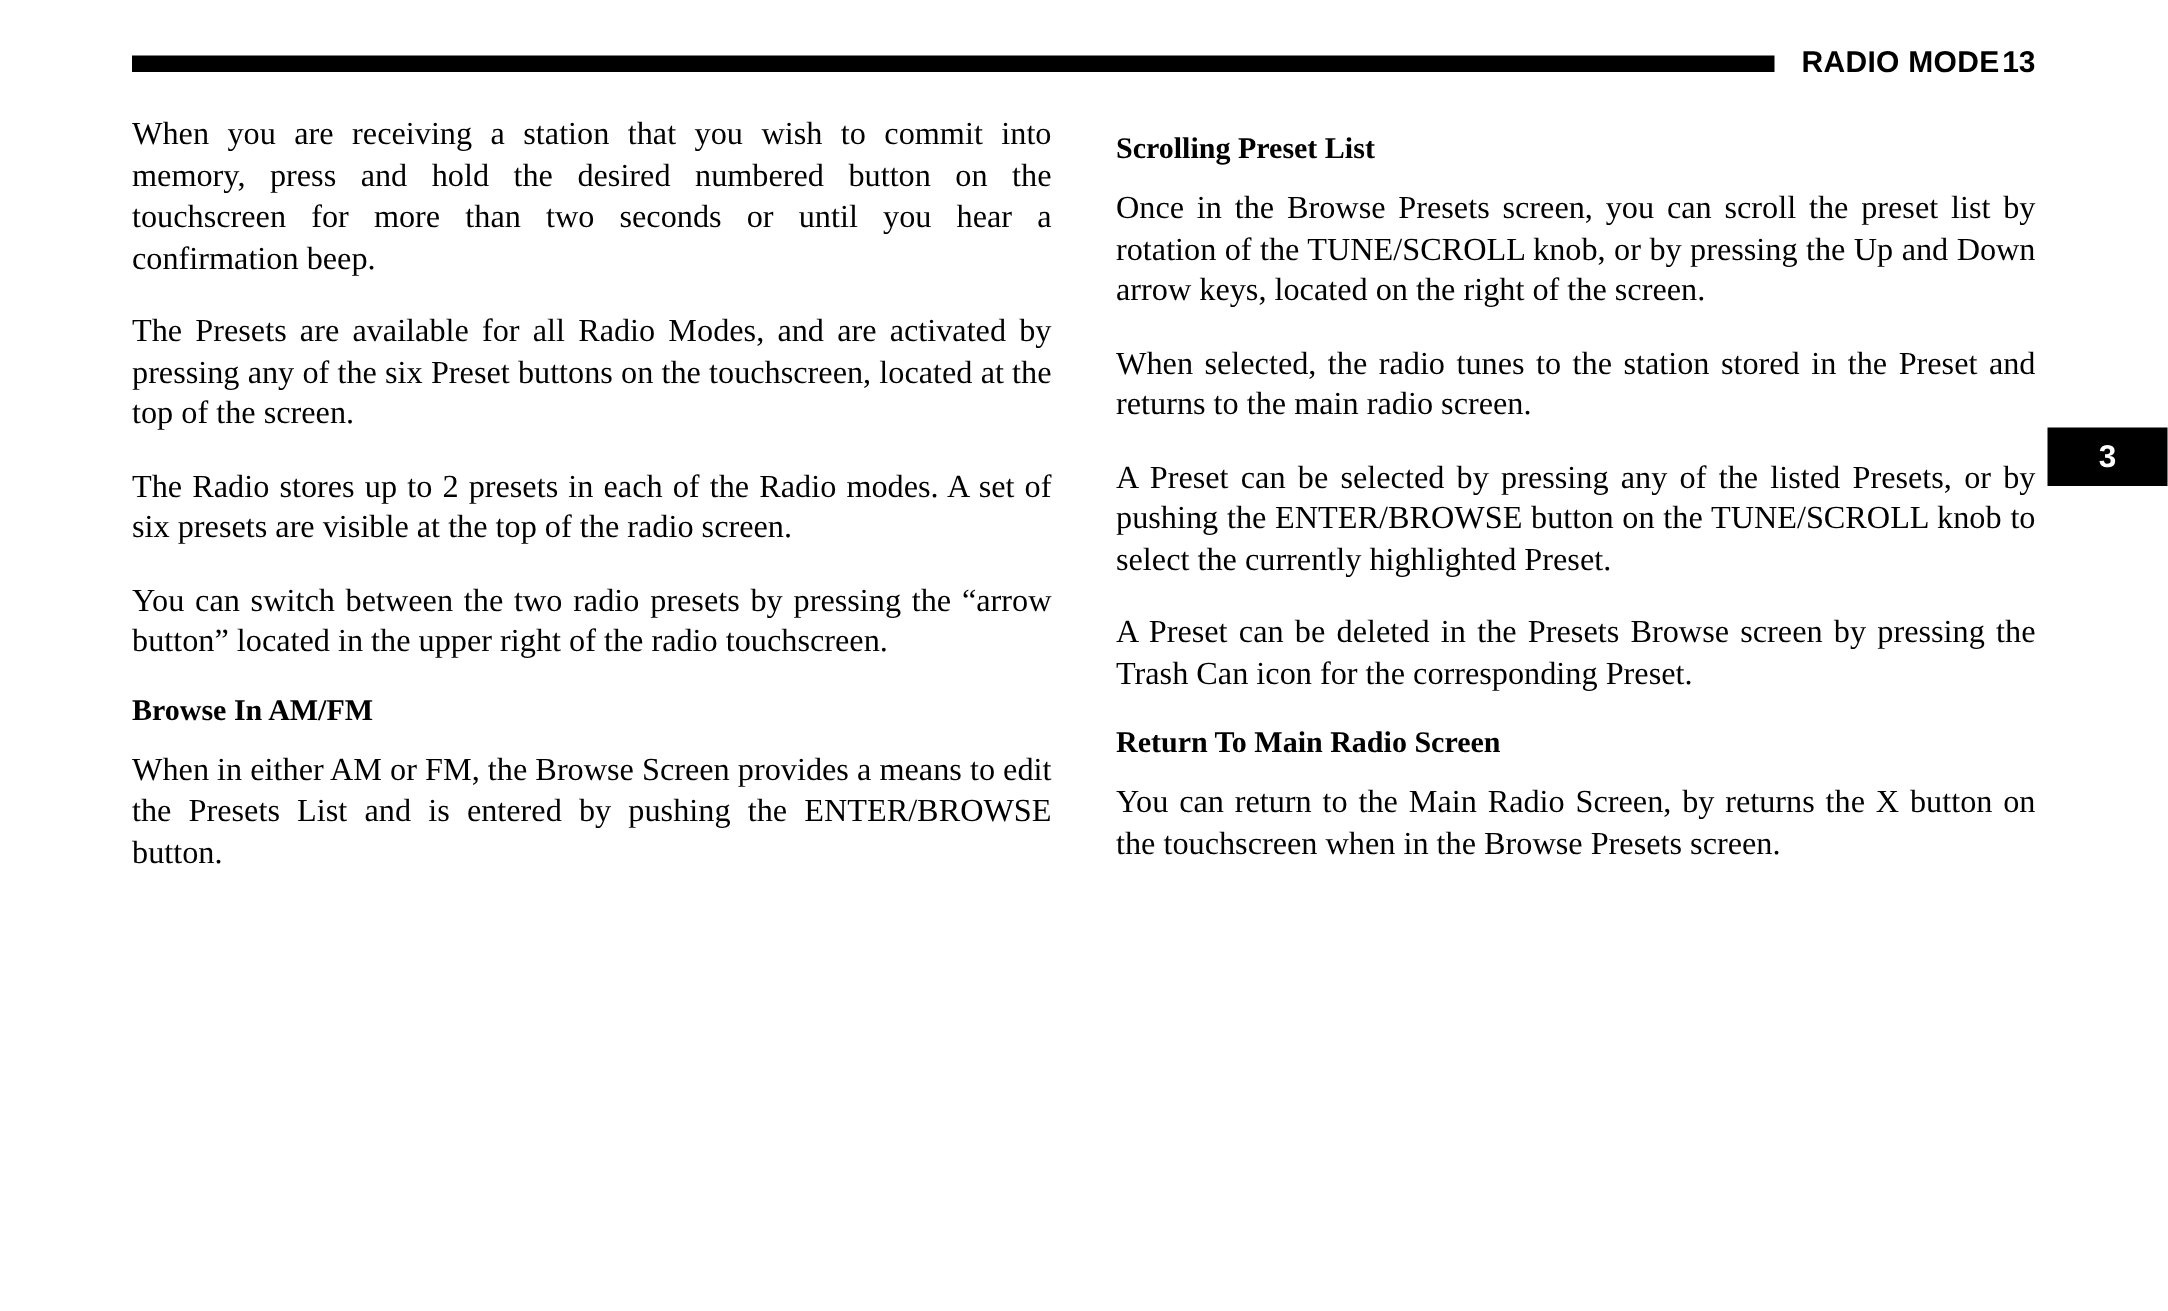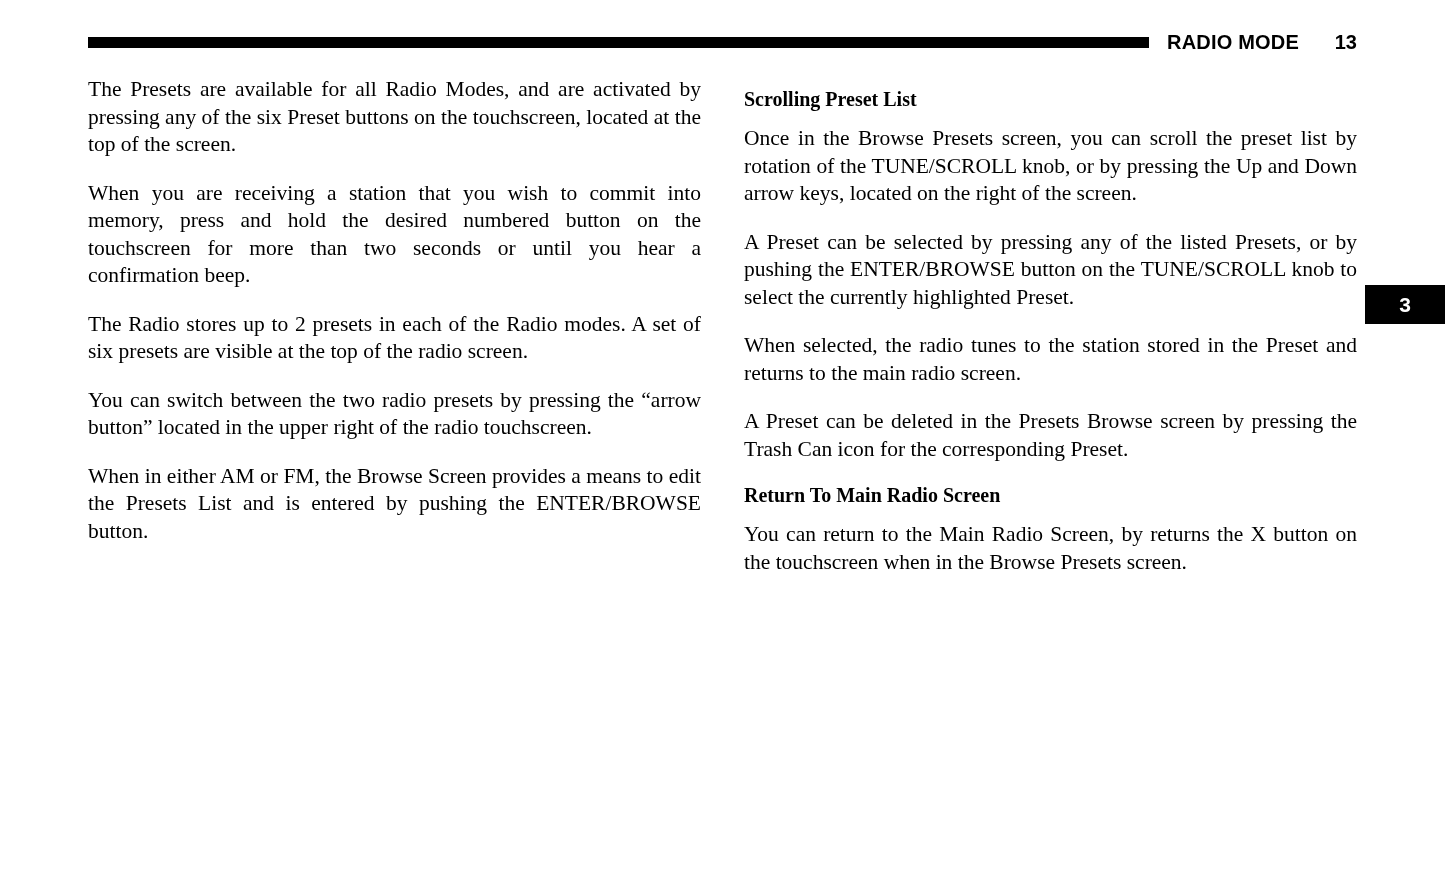--- a/index.html
+++ b/index.html
@@ -39,21 +39,20 @@
     letter-spacing: 0.2px;
     white-space: nowrap;
     line-height: 1;
   }
   .header-pageno {
     font-family: "Liberation Sans", sans-serif;
     font-weight: bold;
     font-size: 20px;
     white-space: nowrap;
     line-height: 1;
-    margin-left: 34px;
     min-width: 24px;
     text-align: right;
   }
 
   
   .chapter-tab {
     position: absolute;
     left: 1365px;
     top: 285px;
     width: 80px;
@@ -123,30 +122,31 @@
   <div class="header-pageno">13</div>
 </div>
 
 <div class="chapter-tab">
   <span class="chapter-tab-number">3</span>
 </div>
 
 <div class="columns">
 
   <div class="column">
+    <p class="body">When you are receiving a station that you wish to commit into memory, press and hold the desired numbered button on the touchscreen for more than two seconds or until you hear a confirmation beep.</p>
     <p class="body">The Presets are available for all Radio Modes, and are activated by pressing any of the six Preset buttons on the touchscreen, located at the top of the screen.</p>
-    <p class="body">When you are receiving a station that you wish to commit into memory, press and hold the desired numbered button on the touchscreen for more than two seconds or until you hear a confirmation beep.</p>
     <p class="body">The Radio stores up to 2 presets in each of the Radio modes. A set of six presets are visible at the top of the radio screen.</p>
     <p class="body">You can switch between the two radio presets by pressing the “arrow button” located in the upper right of the radio touchscreen.</p>
+    <h2 class="subhead">Browse In AM/FM</h2>
     <p class="body">When in either AM or FM, the Browse Screen provides a means to edit the Presets List and is entered by pushing the ENTER/BROWSE button.</p>
   </div>
 
   <div class="column">
     <h2 class="subhead">Scrolling Preset List</h2>
     <p class="body">Once in the Browse Presets screen, you can scroll the preset list by rotation of the TUNE/SCROLL knob, or by pressing the Up and Down arrow keys, located on the right of the screen.</p>
+    <p class="body">When selected, the radio tunes to the station stored in the Preset and returns to the main radio screen.</p>
     <p class="body">A Preset can be selected by pressing any of the listed Presets, or by pushing the ENTER/BROWSE button on the TUNE/SCROLL knob to select the currently highlighted Preset.</p>
-    <p class="body">When selected, the radio tunes to the station stored in the Preset and returns to the main radio screen.</p>
     <p class="body">A Preset can be deleted in the Presets Browse screen by pressing the Trash Can icon for the corresponding Preset.</p>
     <h2 class="subhead">Return To Main Radio Screen</h2>
     <p class="body">You can return to the Main Radio Screen, by returns the X button on the touchscreen when in the Browse Presets screen.</p>
   </div>
 
 </div>
 
 </body></html>

